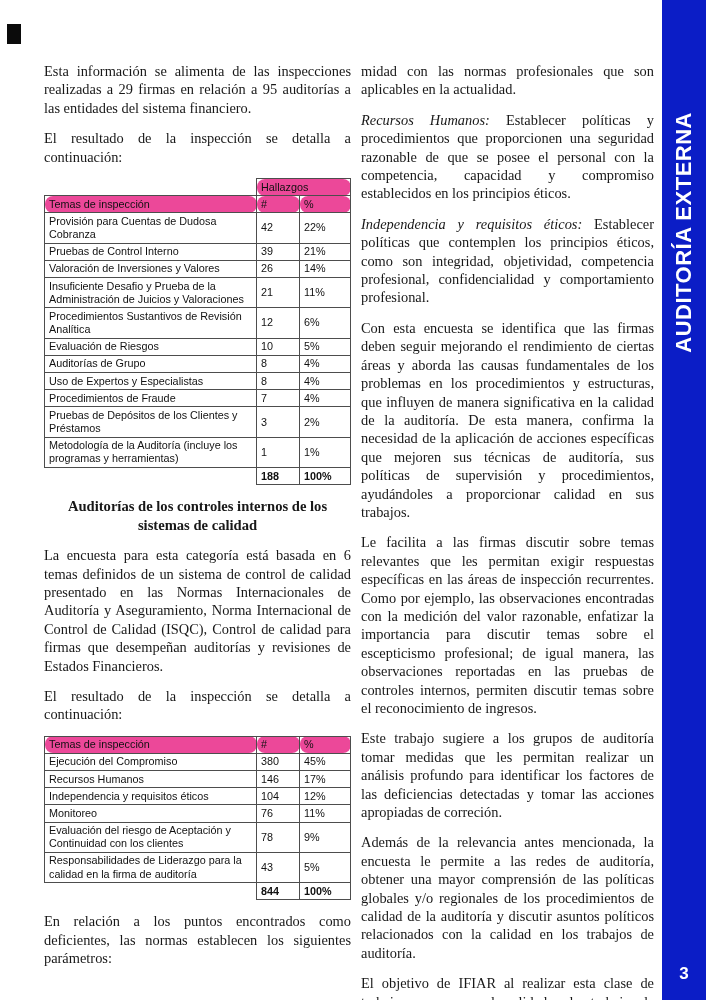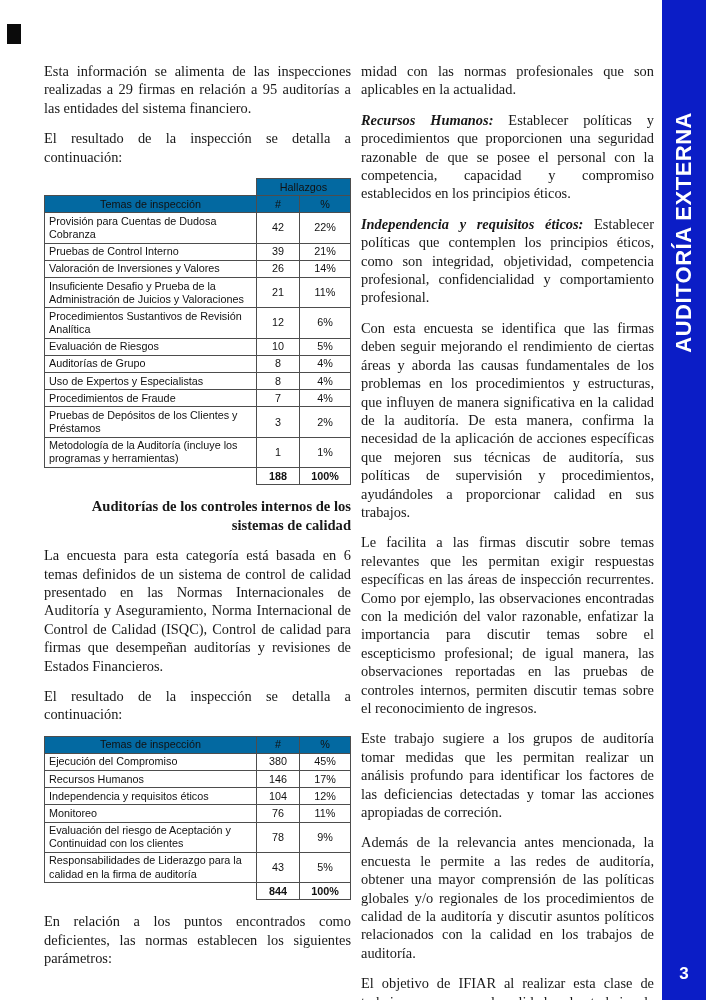--- a/index.html
+++ b/index.html
@@ -8,31 +8,31 @@
     font-family:"Liberation Serif", serif; color:#181818; overflow:hidden;
     margin:0 auto;
   }
   .corner-mark { position:absolute; left:7px; top:24px; width:14px; height:20px; background:#0b0b0b; }
 
   .content { position:absolute; left:44px; top:62px; width:610px; display:flex; gap:10px; }
   .col { text-align:justify; font-size:14.4px; line-height:18.4px; }
   .col-left  { width:307px; }
   .col-right { width:293px; }
   .col p { margin:0 0 12px 0; }
-  .lead-italic { font-style:italic;font-weight:bold; }
-  .sec-heading { font-size:14.6px; font-weight:bold; text-align:right; margin:2px 0 12px 0; line-height:18.4px; }
+  .lead-italic { font-style:italic; }
+  .sec-heading { font-size:14.6px; font-weight:bold; text-align:center; margin:2px 0 12px 0; line-height:18.4px; }
 
   table.tbl {
     border-collapse:collapse; width:100%; margin:1px 0 12px 0;
     font-family:"Liberation Sans", sans-serif; font-size:10.8px; line-height:1.22;
     color:#111; text-align:left;
   }
   .tbl th, .tbl td { border:1px solid #4d4d4d; padding:1.5px 4px; font-weight:normal; vertical-align:middle; }
-  .tbl .gray { background:#0369a1; text-align:center; }
-  .tbl .num  { text-align:center; }
+  .tbl .gray { background:#ec4899; text-align:left;border-radius:8px; }
+  .tbl .num  { }
   .tbl .blank { border:none; background:transparent; }
   .tbl .b { font-weight:bold; }
   .c-t { width:212px; } .c-n { width:43px; } .c-p { width:51px; }
 
   .sidebar { position:absolute; top:0; right:0; width:44px; height:1000px; background:#0b1dc6; }
   .sidebar-label {
     position:absolute; top:112px; left:50%;
     transform:translateX(-50%) rotate(180deg);
     writing-mode:vertical-rl; white-space:nowrap;
     color:#ffffff; font-family:"Liberation Sans", sans-serif;

